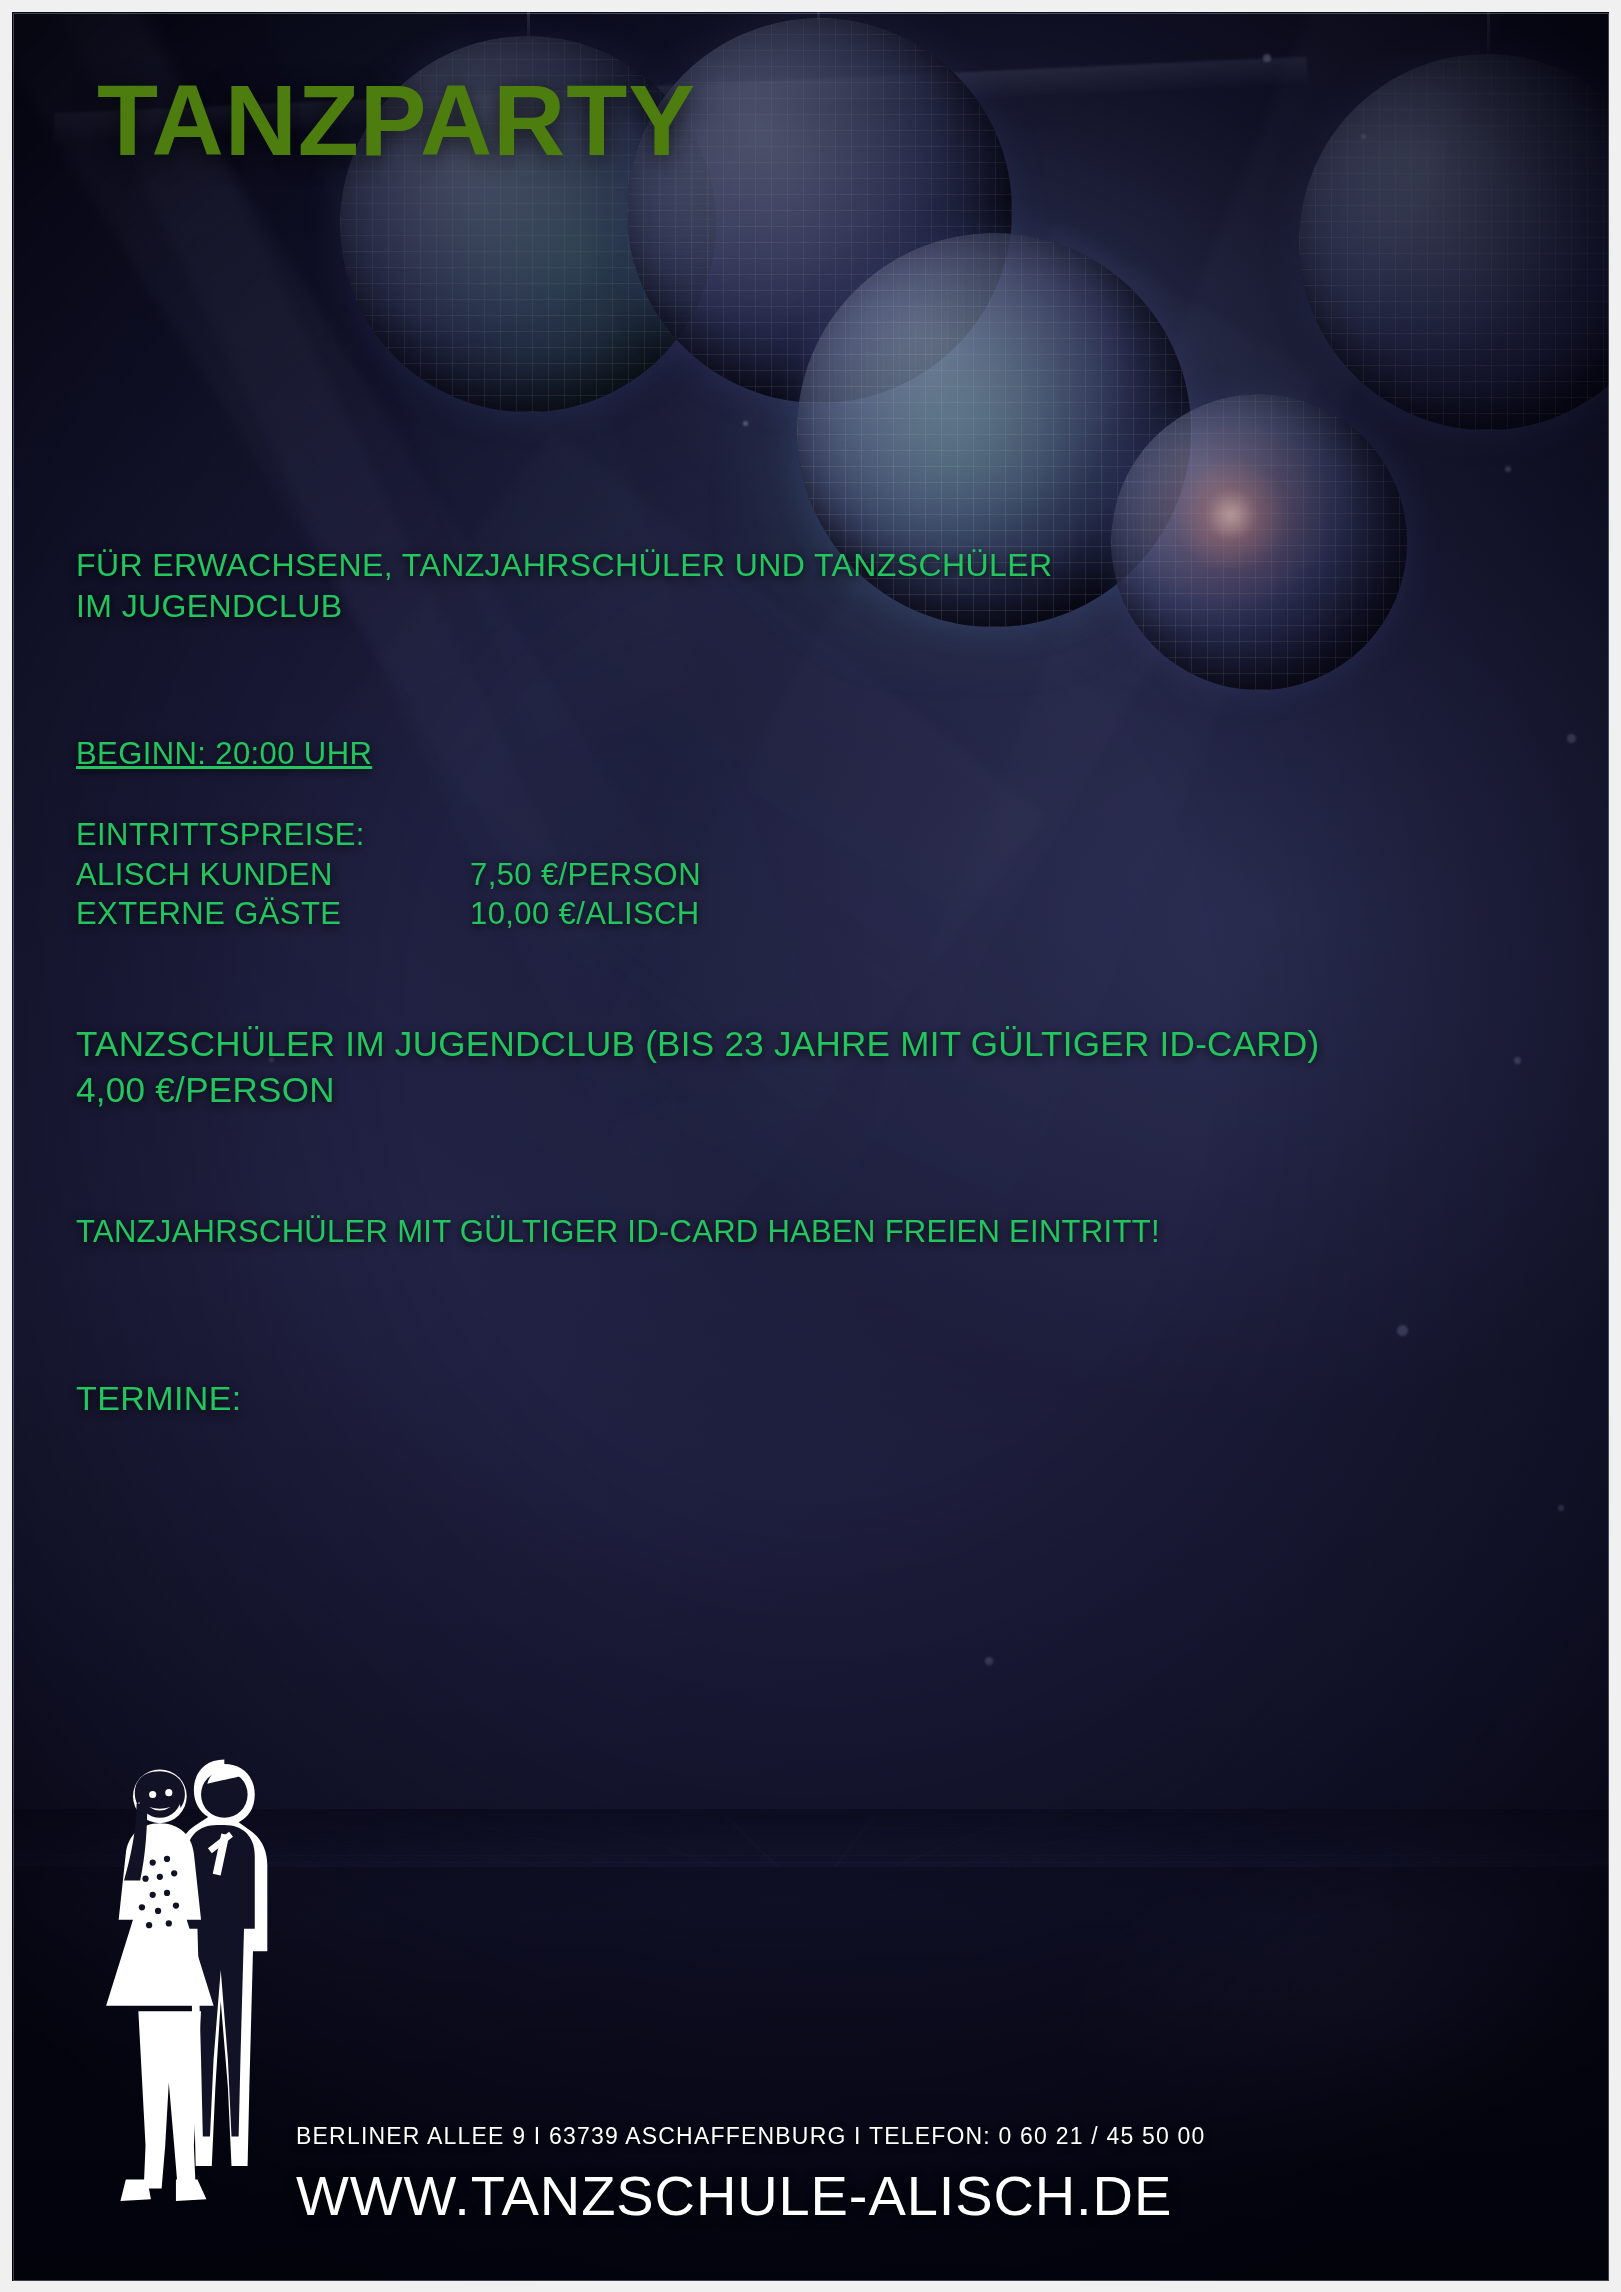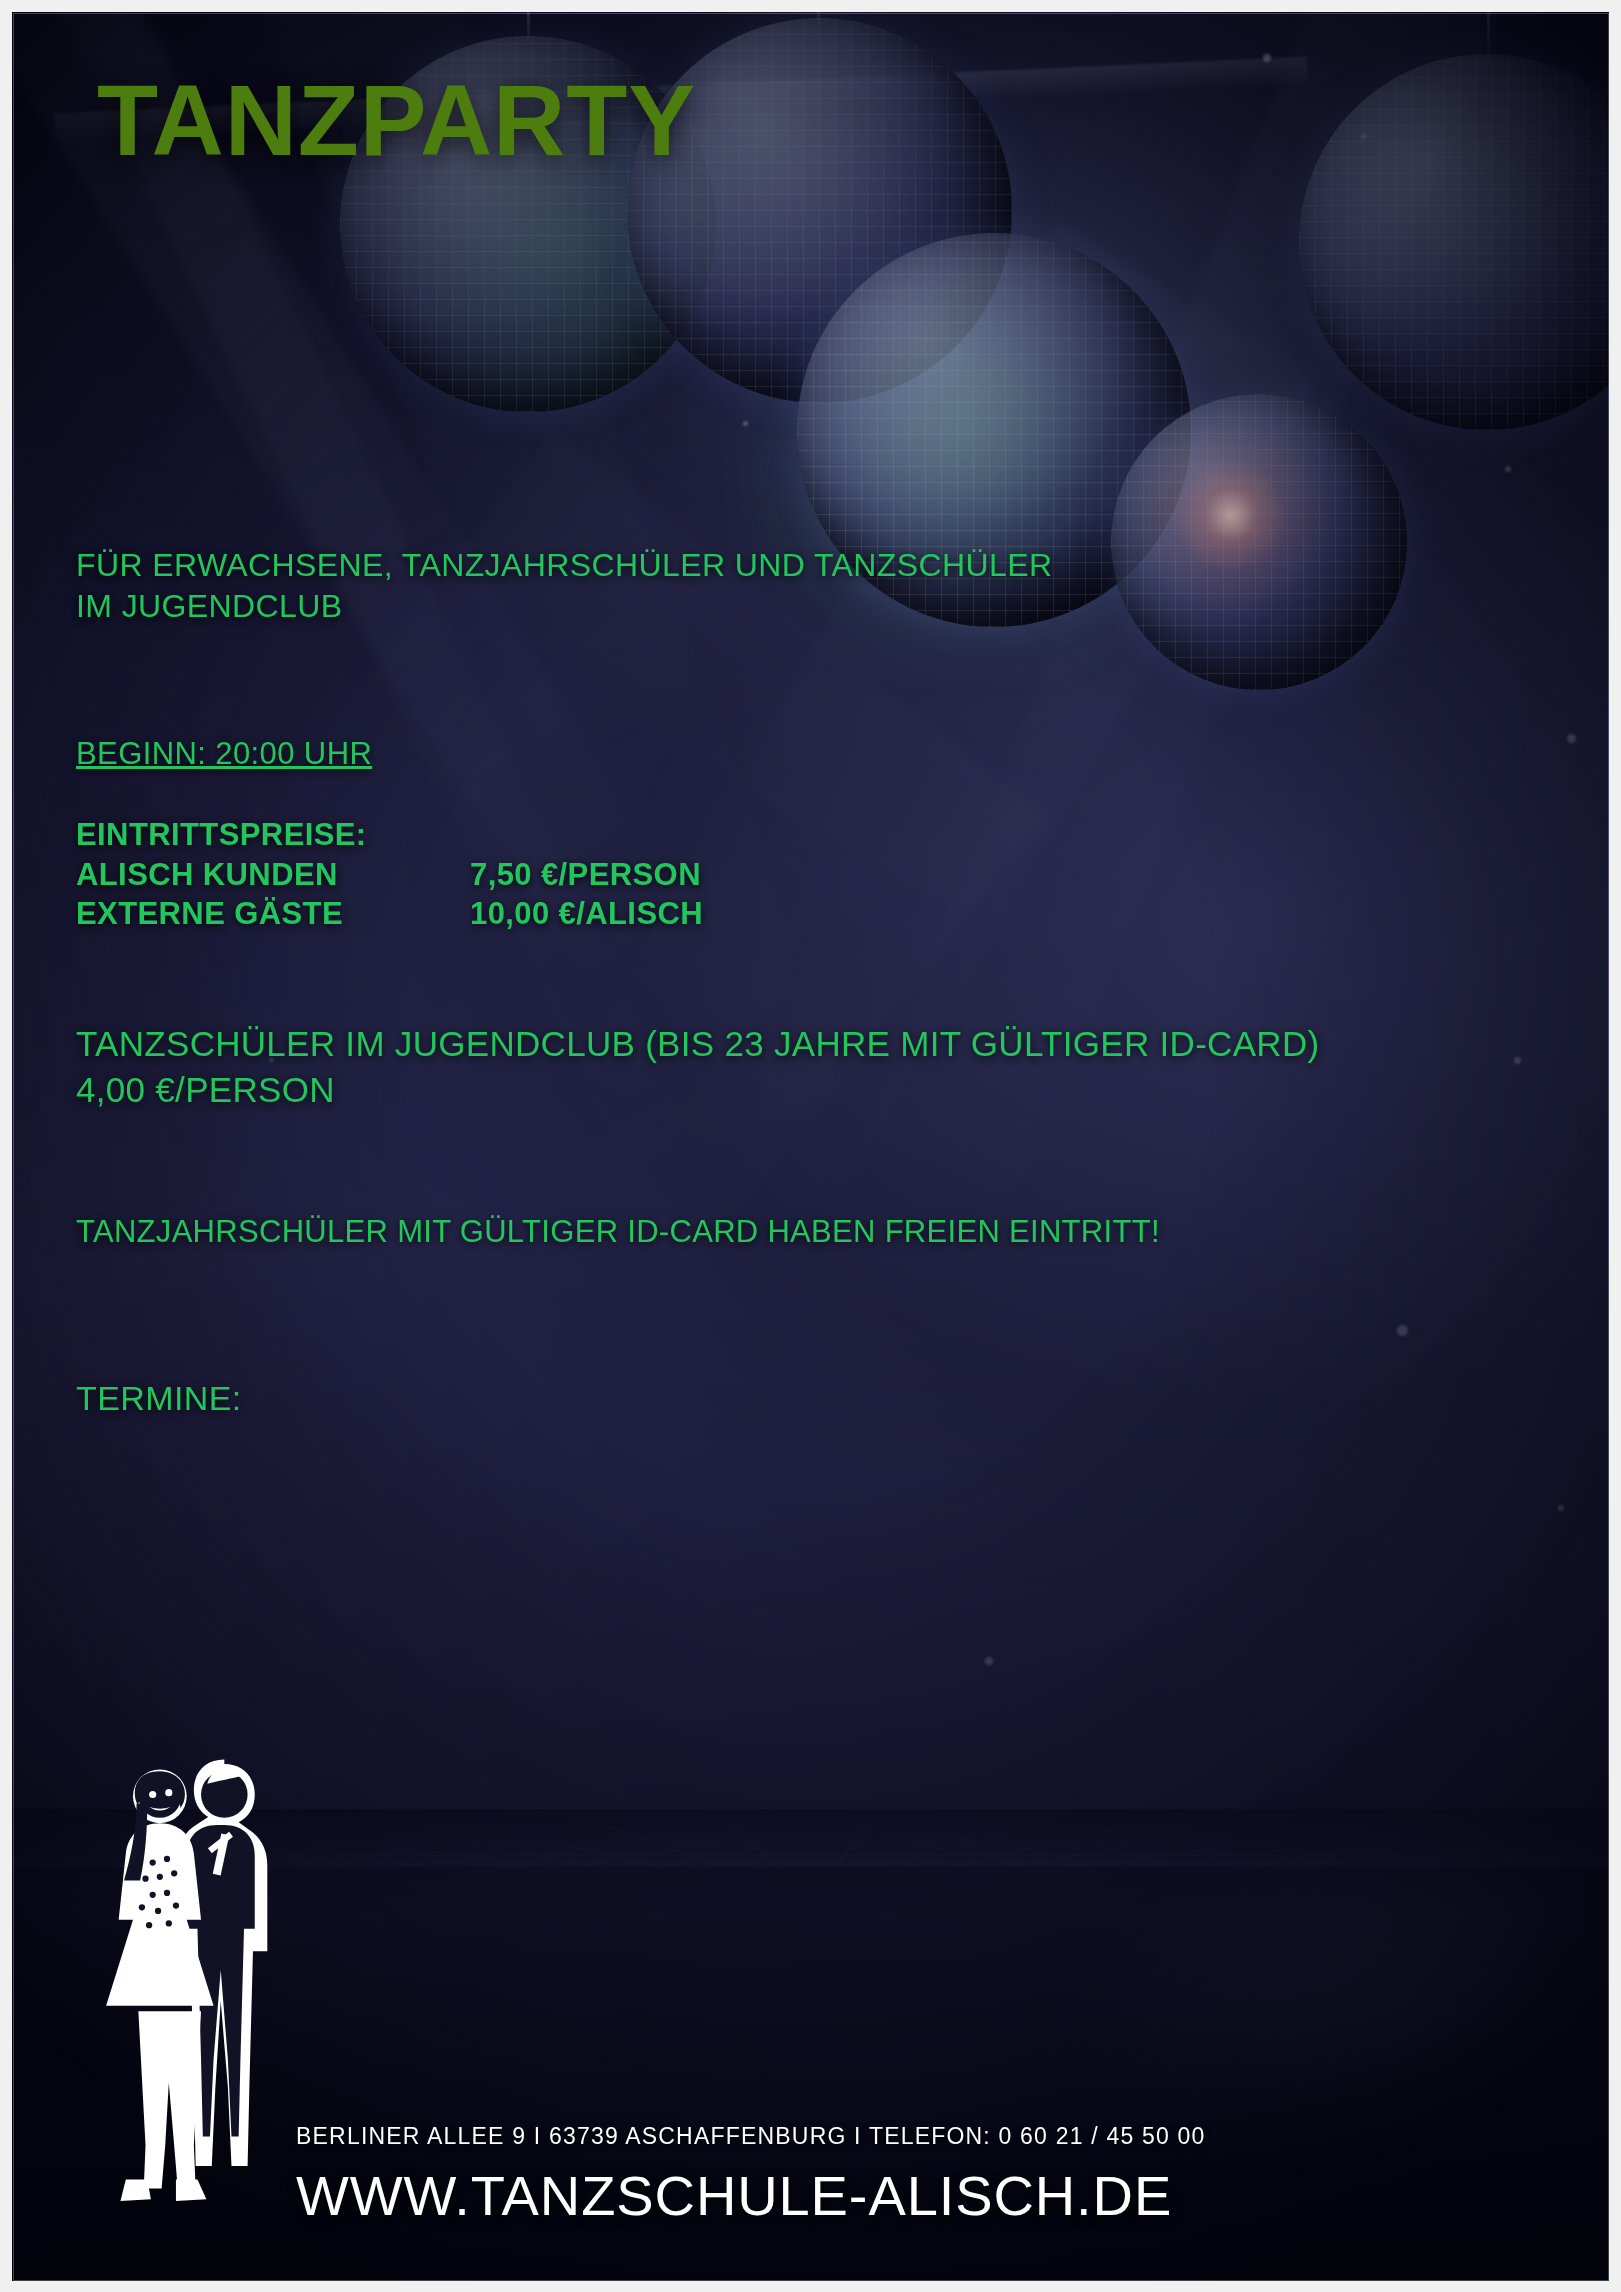--- a/index.html
+++ b/index.html
@@ -192,21 +192,20 @@
 
   .prices {
     top: 815px;
     font-size: 31px;
     line-height: 1.28;
     letter-spacing: 0.4px;
   }
   .price-row {
     display: block;
     white-space: pre;
-    font-weight: bold;
   }
   .price-label {
     display: inline-block;
     width: 394px;
   }
 
   .youth {
     top: 1021px;
     font-size: 35px;
     line-height: 1.3;

